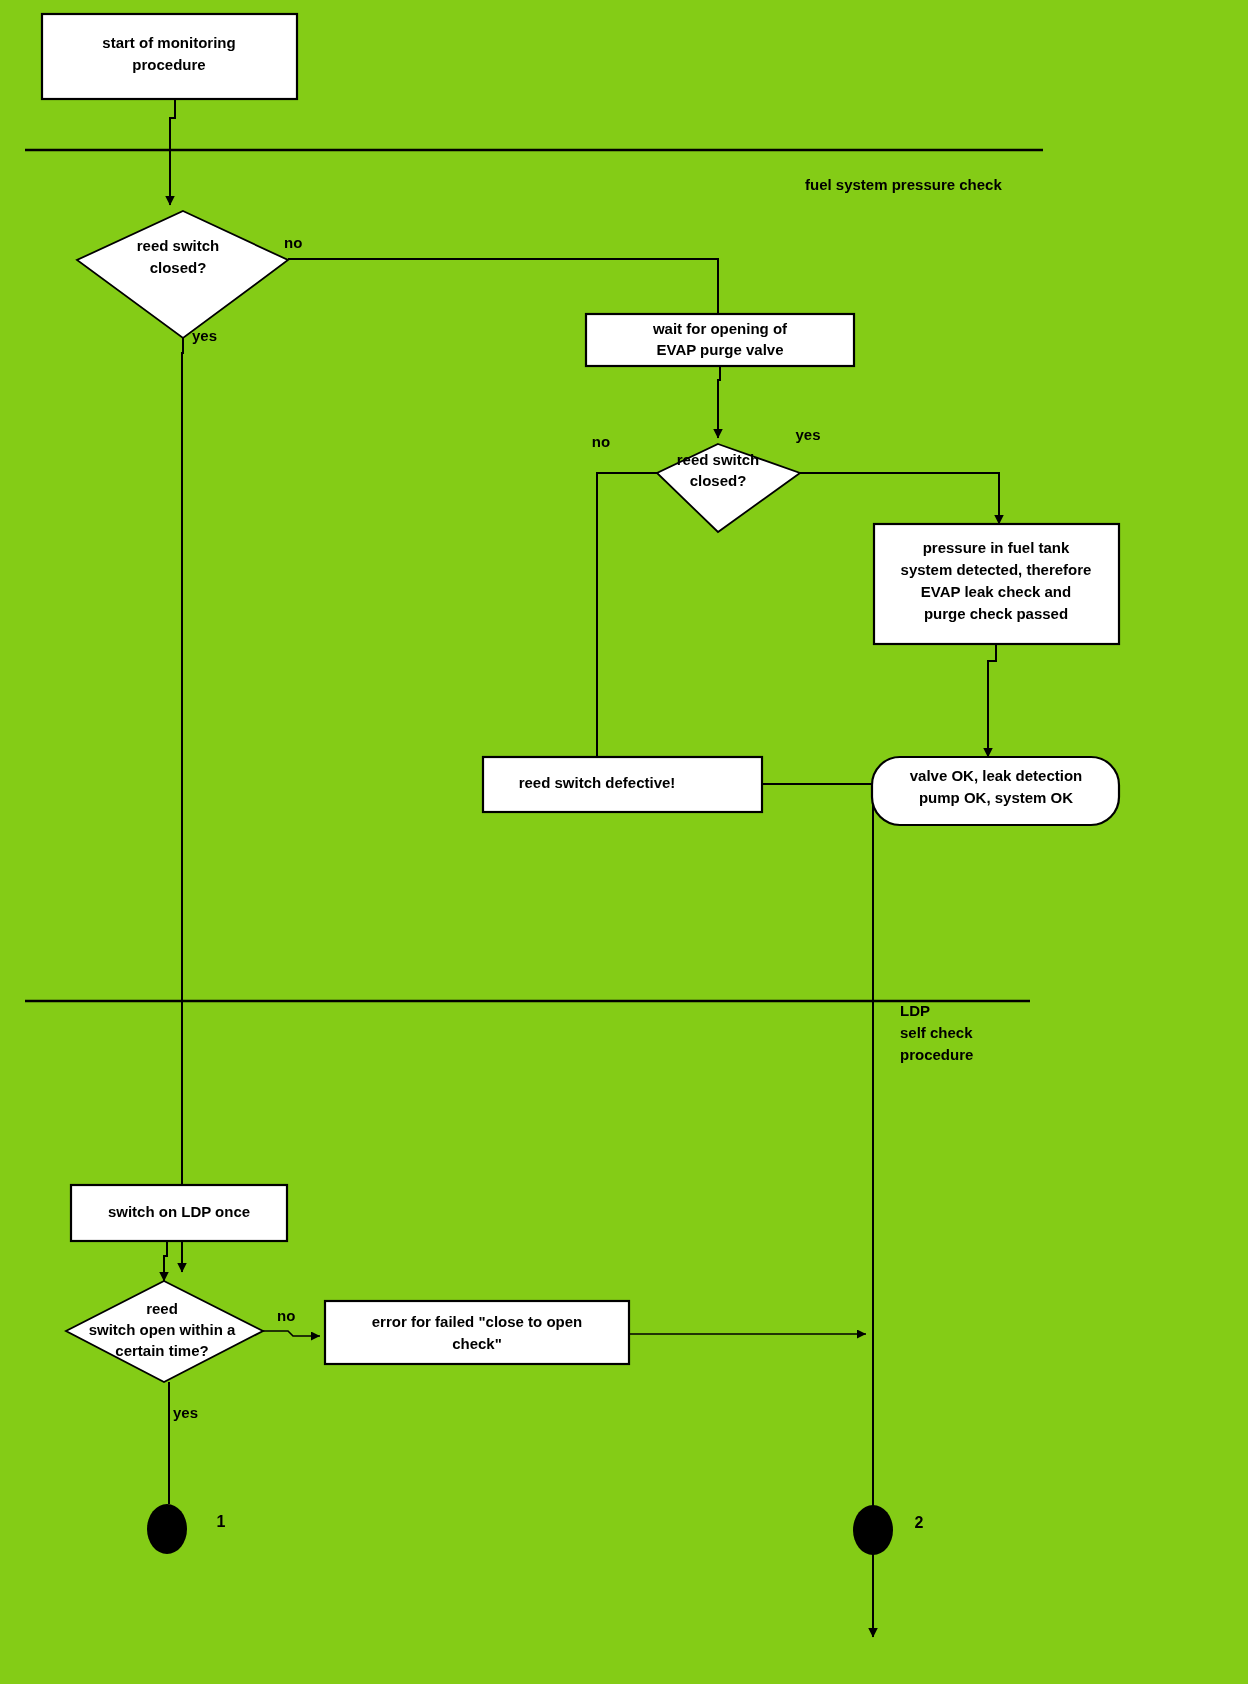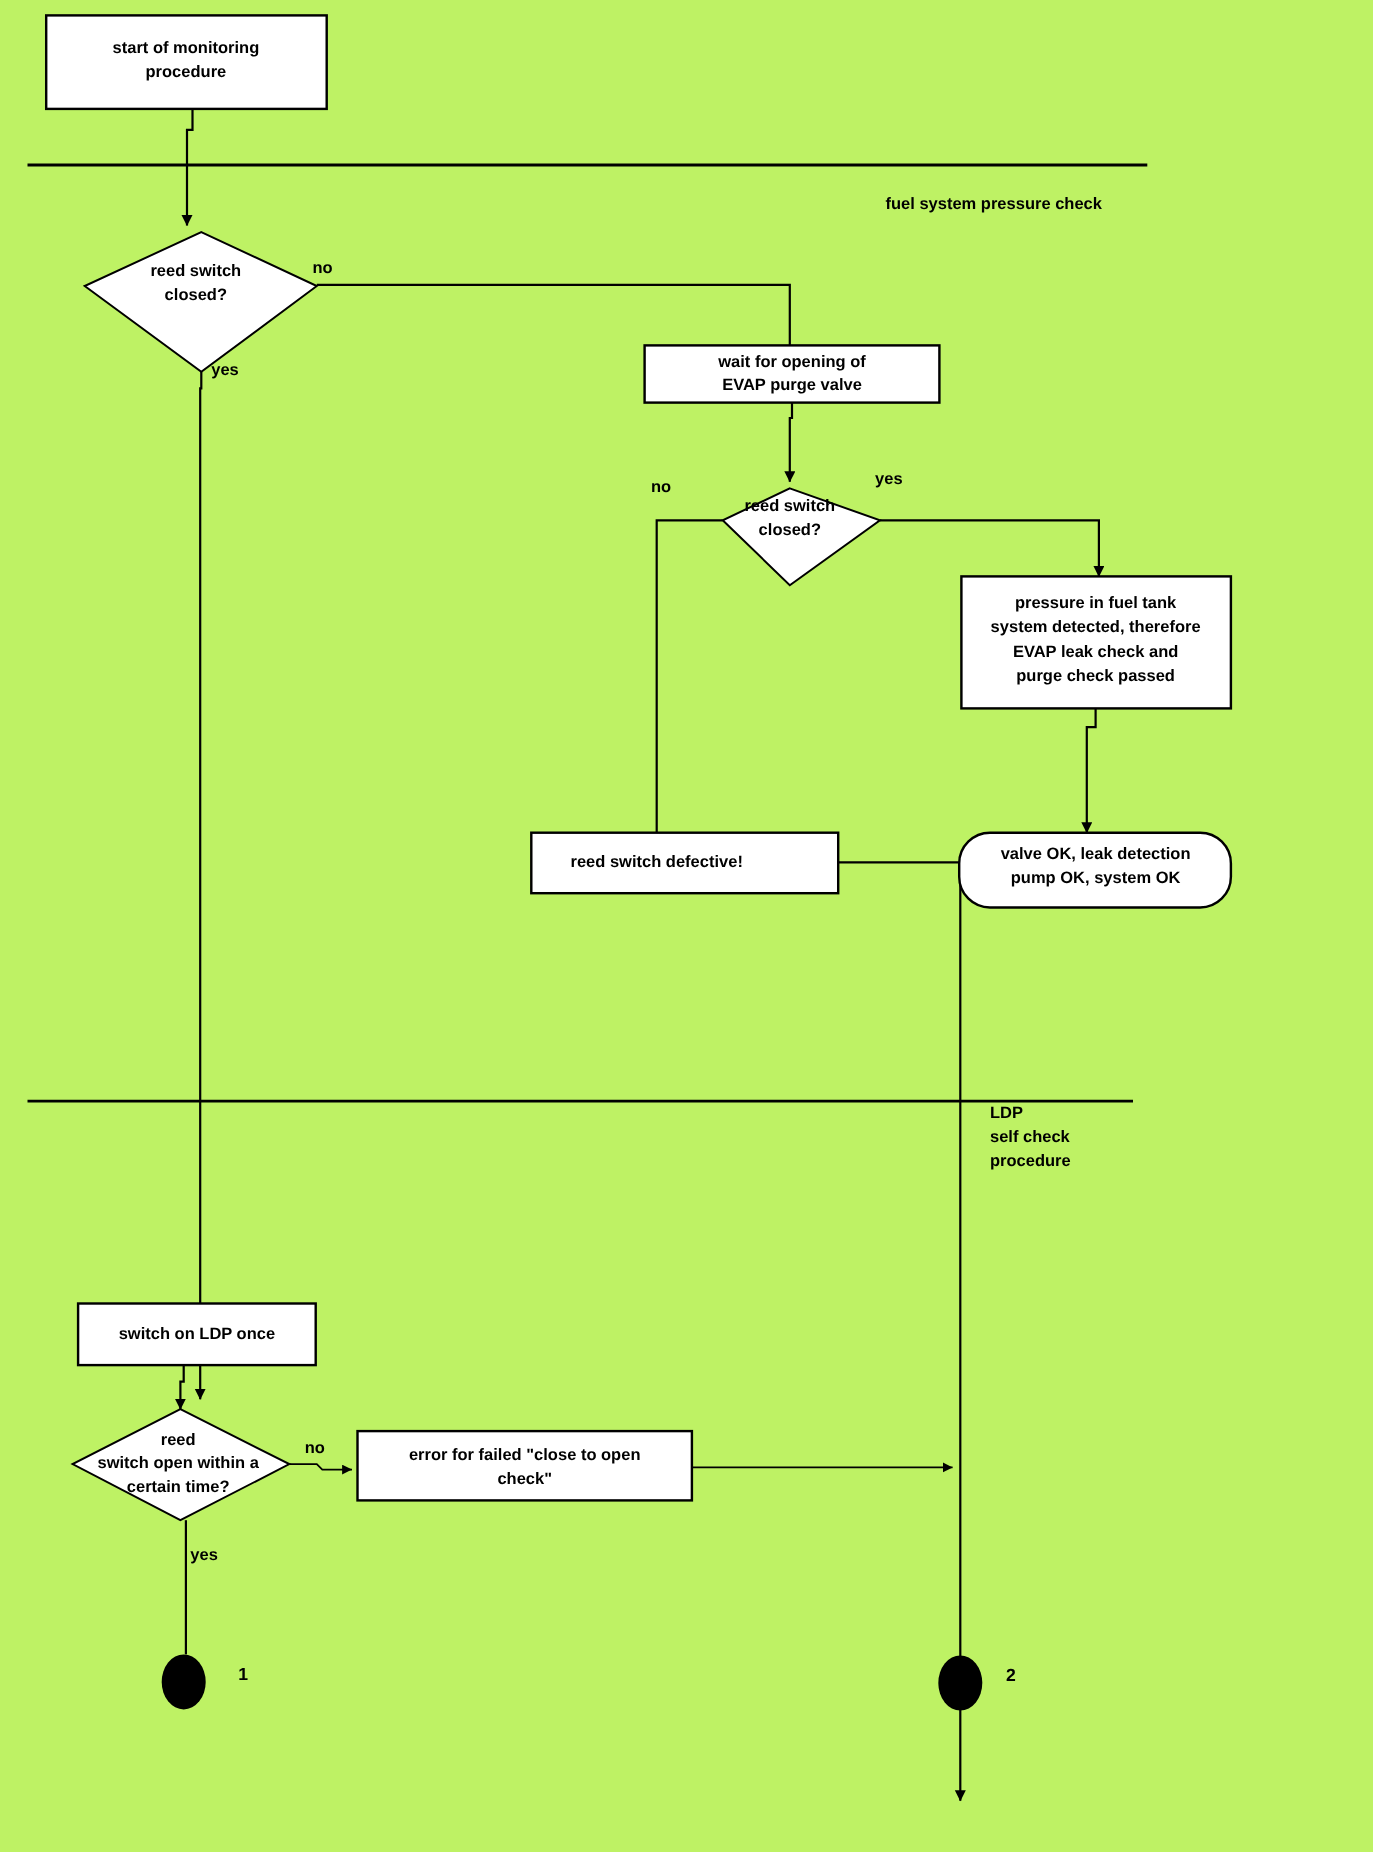--- a/index.html
+++ b/index.html
@@ -10,21 +10,21 @@
   body {
     width: 1248px;
     height: 1684px;
     font-family: "Liberation Sans", sans-serif;
     overflow: hidden;
   }
   #flowchart-root {
     position: relative;
     width: 1248px;
     height: 1684px;
-    background: #bef264;
+    background: #84cc16;
   }
   svg.chart {
     display: block;
     width: 1248px;
     height: 1684px;
   }
   .node-text {
     font-family: "Liberation Sans", sans-serif;
     font-weight: bold;
     font-size: 15px;

